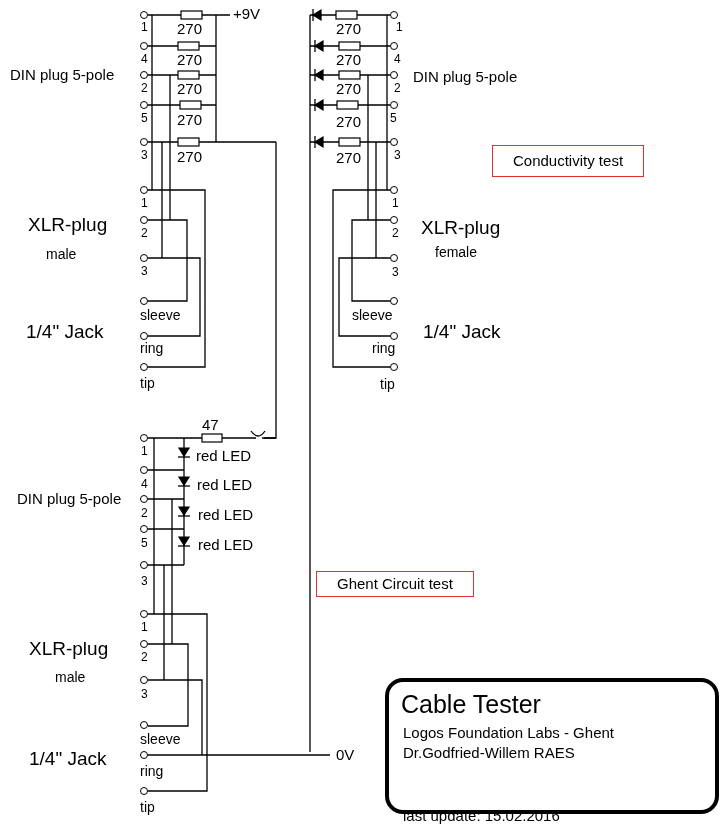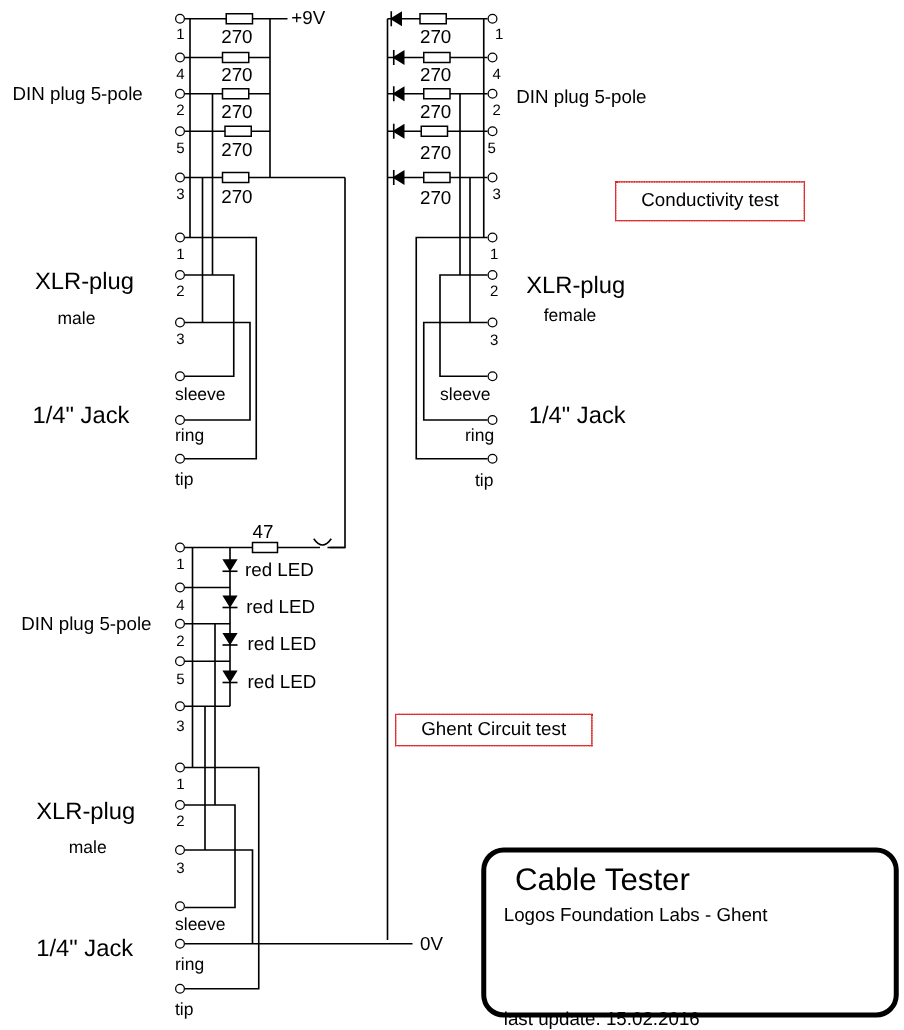--- a/index.html
+++ b/index.html
@@ -10,21 +10,21 @@
   .pin { stroke: #000; stroke-width: 1; fill: #fff; }
   .dio { fill: #000; stroke: #000; stroke-width: 1.2; }
   .t { font-family: "Liberation Sans", sans-serif; fill: #000; }
   .pinlbl { font-size: 12px; }
   .rv { font-size: 15px; }
   .lbl15 { font-size: 15px; }
   .big { font-size: 19px; }
   .small { font-size: 14px; }
   .testbox { position: absolute; border: 1px dotted #d40000; outline: 1px solid #e03030; outline-offset: -1px; font-size: 15px; padding: 0 20px; line-height: 28px; background: #fff; }
   #title-box { position: absolute; left: 385px; top: 678px; width: 326px; height: 128px; border: 4px solid #000; border-radius: 18px; }
-  #title-box .ttl { position: absolute; left: 23px; top: 8px; font-size: 25px; }
+  #title-box .ttl { position: absolute; left: 12px; top: 8px; font-size: 25px; }
   #title-box .l { position: absolute; left: 14px; font-size: 15px; }
 </style>
 </head>
 <body>
 
 <svg width="723" height="824" viewBox="0 0 723 824">
 
   <g>
 
     <circle class="pin" cx="144" cy="15" r="3.5"></circle>
@@ -200,14 +200,15 @@
   <text class="t big" x="29" y="765">1/4" Jack</text>
   <text class="t lbl15" x="336" y="760">0V</text>
 </svg>
 
 <div class="testbox" style="left:492px; top:145px; line-height:30px;">Conductivity test</div>
 <div class="testbox" style="left:316px; top:571px; line-height:24px;">Ghent Circuit test</div>
 
 <div id="title-box">
   <div class="ttl">Cable Tester</div>
   <div class="l" style="top:42px;">Logos Foundation Labs - Ghent</div>
+  <div class="l" style="top:62px;">Dr.Godfried-Willem RAES</div>
   <div class="l" style="top:101px;margin-top:24px;">last update: 15.02.2016</div>
 </div>
 
 </body></html>

